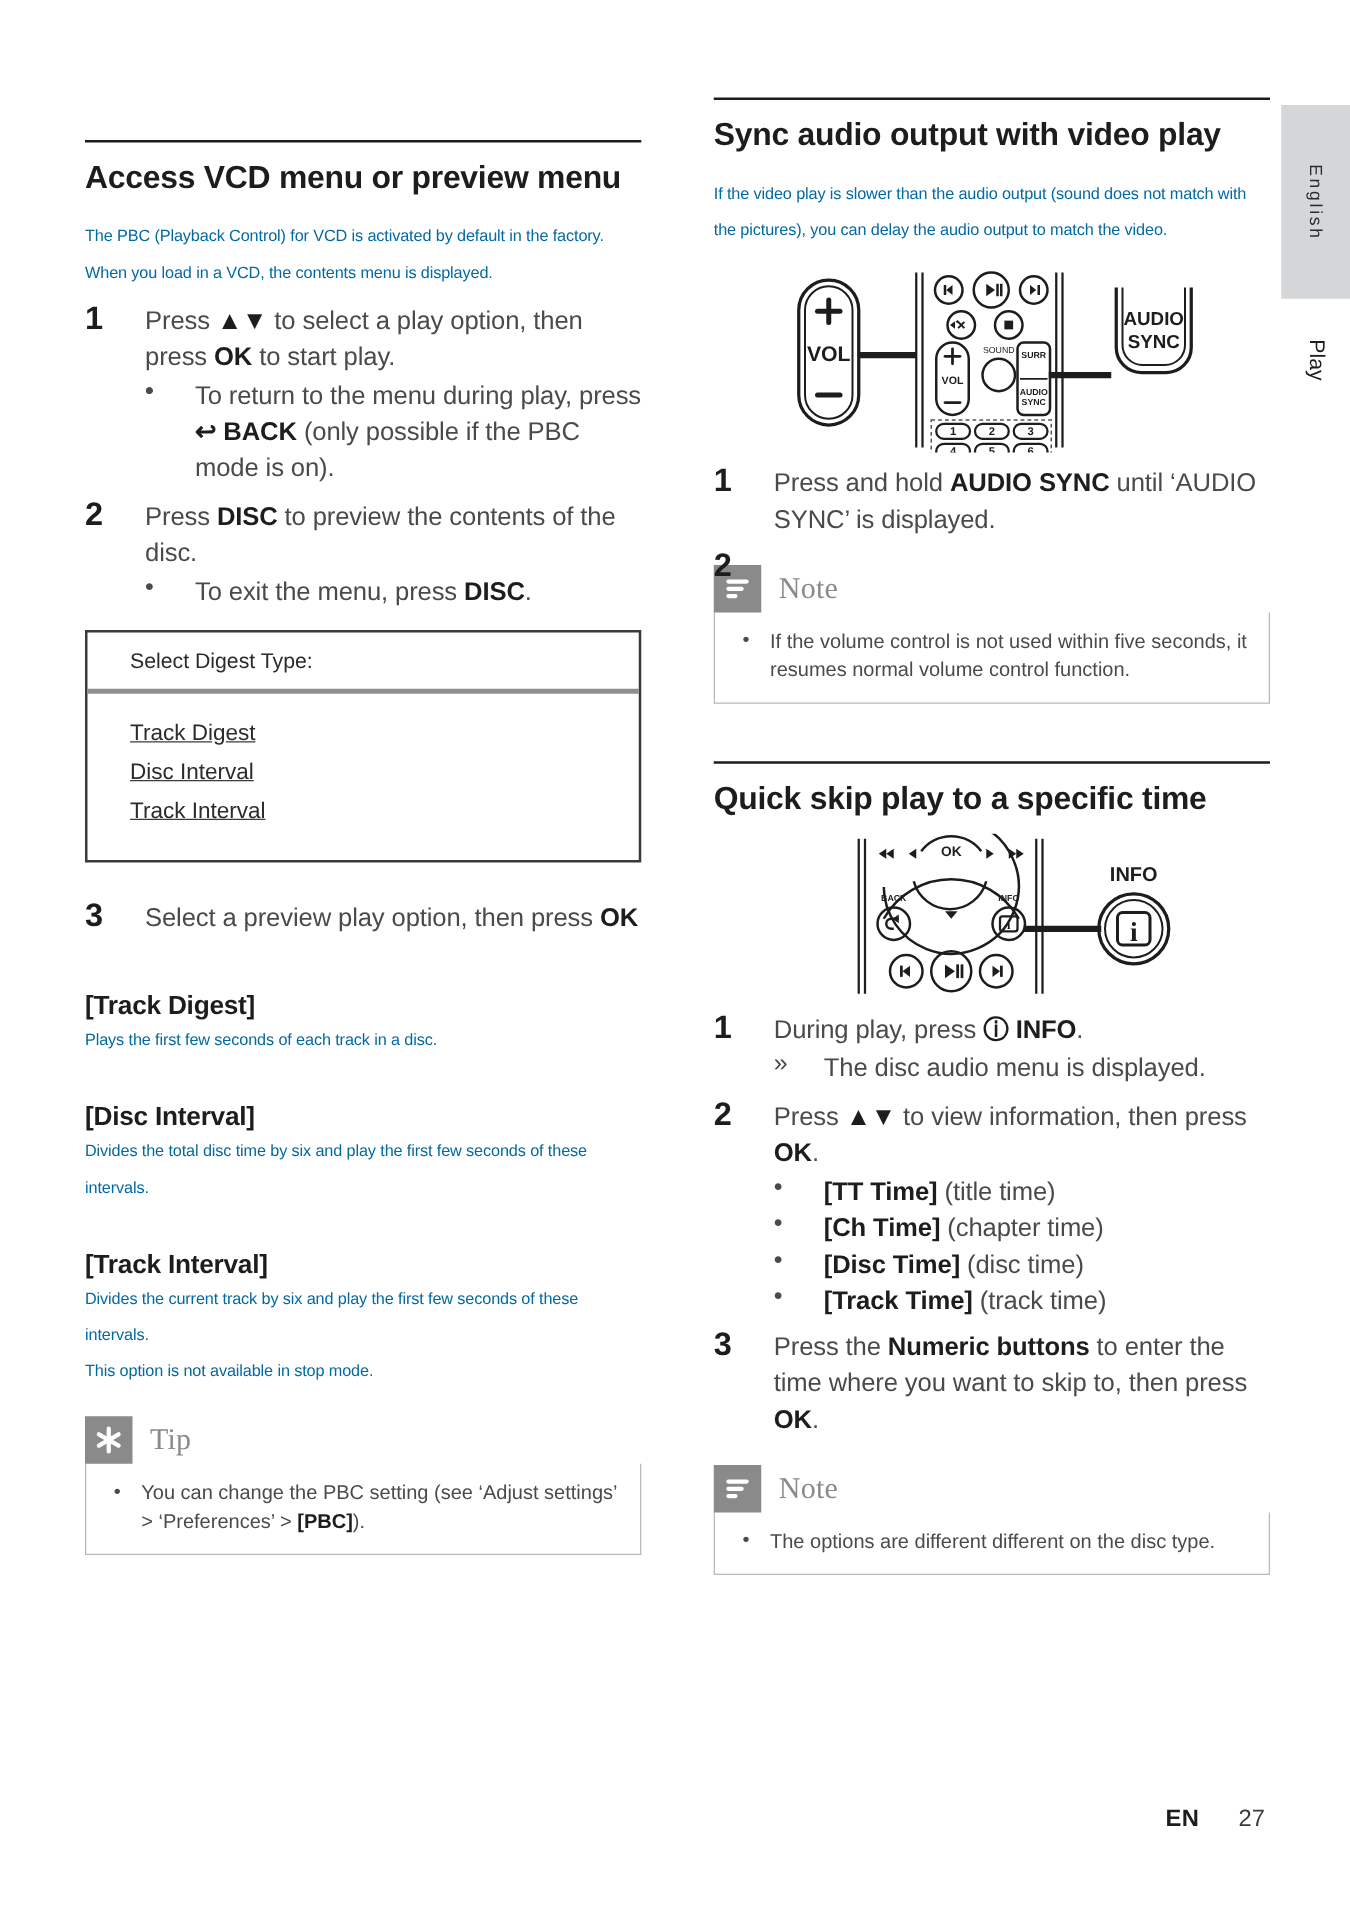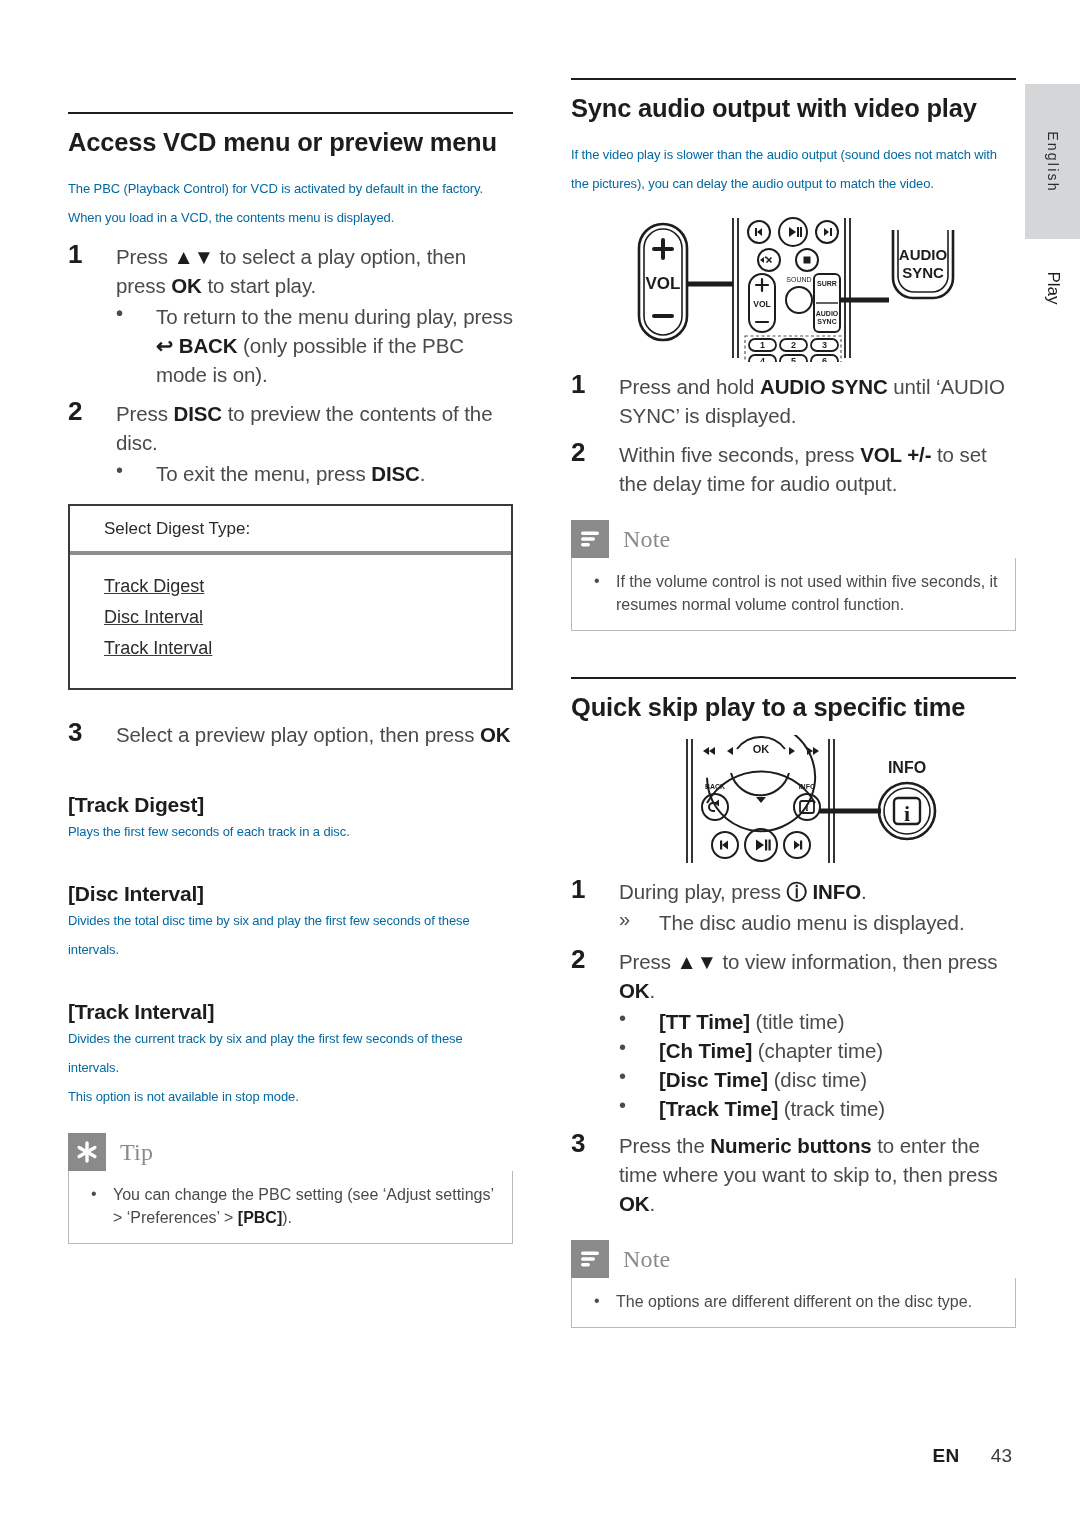--- a/index.html
+++ b/index.html
@@ -414,21 +414,20 @@
         <text x="302" y="66" font-family="'Liberation Sans',sans-serif" font-size="15" font-weight="bold" fill="#1d1d1d" text-anchor="middle">SYNC</text>
       </svg>
     </div>
 
     <div class="step">
       <span class="step-num">1</span>
       <span class="step-text">Press and hold <b>AUDIO SYNC</b> until ‘AUDIO SYNC’ is displayed.</span>
     </div>
     <div class="step" style="margin-top:10px;">
       <span class="step-num">2</span>
-      <span class="step-text">Within five seconds, press <b>VOL +/-</b> to set the delay time for audio output.</span>
     </div>
 
     <div class="callout">
       <div class="callout-tab">
         <div class="callout-badge">
           <svg width="26" height="26" viewBox="0 0 26 26" aria-hidden="true">
             <g fill="#ffffff">
               <rect x="4" y="5.5" width="18" height="3.4" rx="1.7"></rect>
               <rect x="4" y="11.3" width="14" height="3.4" rx="1.7"></rect>
               <rect x="4" y="17.1" width="9" height="3.4" rx="1.7"></rect>
@@ -572,16 +571,16 @@
 
   <div class="side-tab">
     <span>English</span>
   </div>
   <div class="side-chapter">
     <span>Play</span>
   </div>
 
   <div class="footer">
     <span class="lang">EN</span>
-    <span class="pg">43</span>
+    <span class="pg">27</span>
   </div>
 
 </div>
 
 </body></html>

